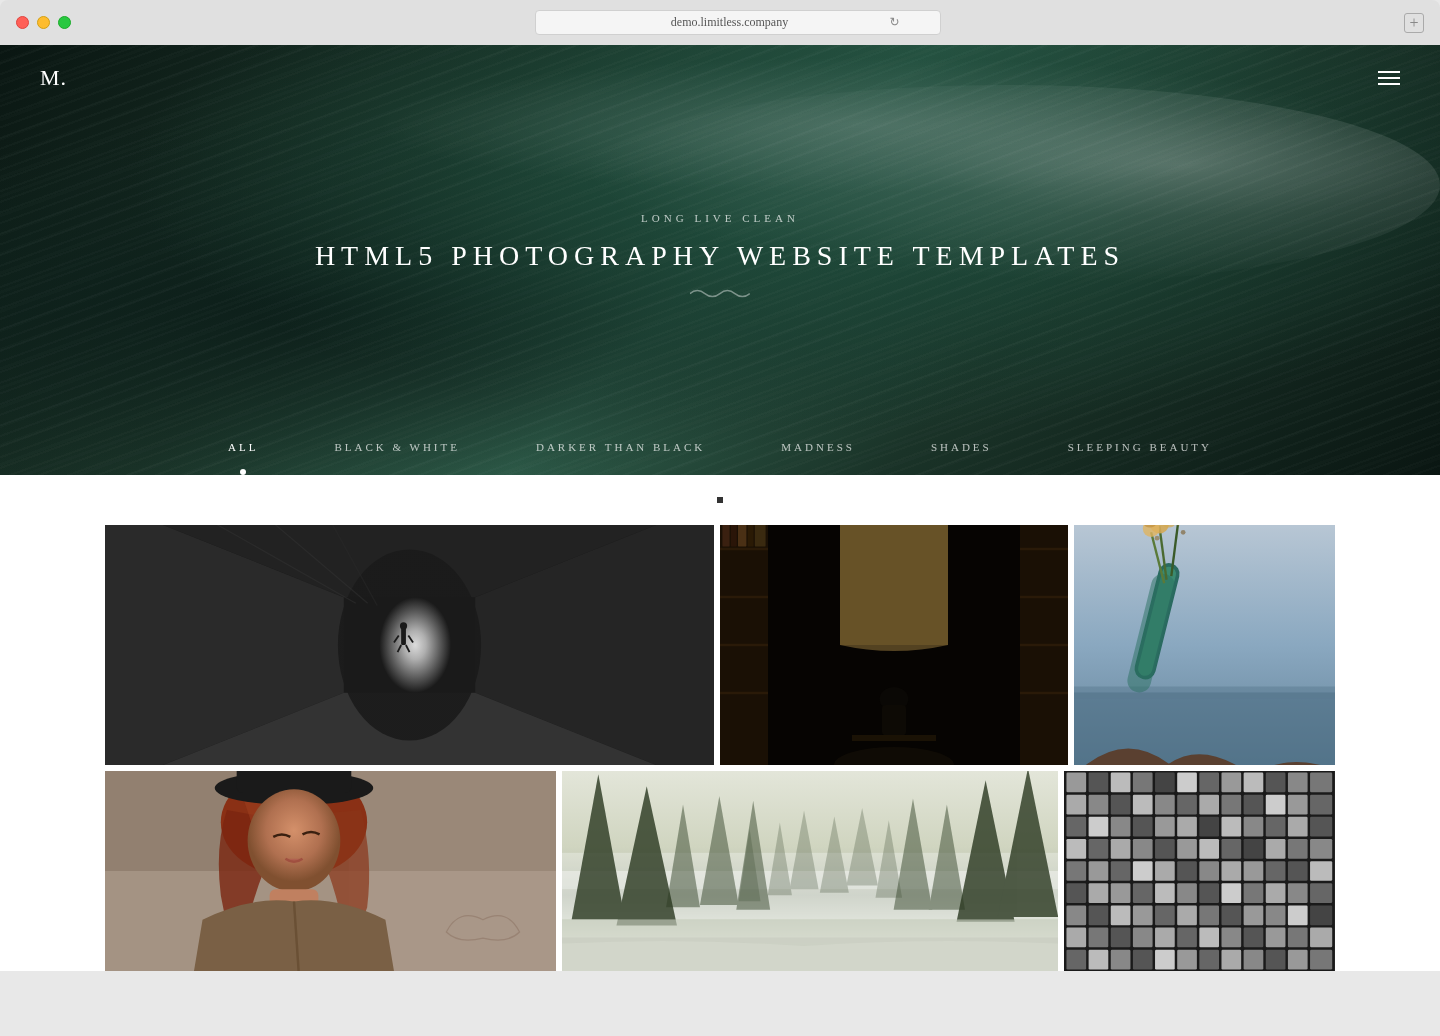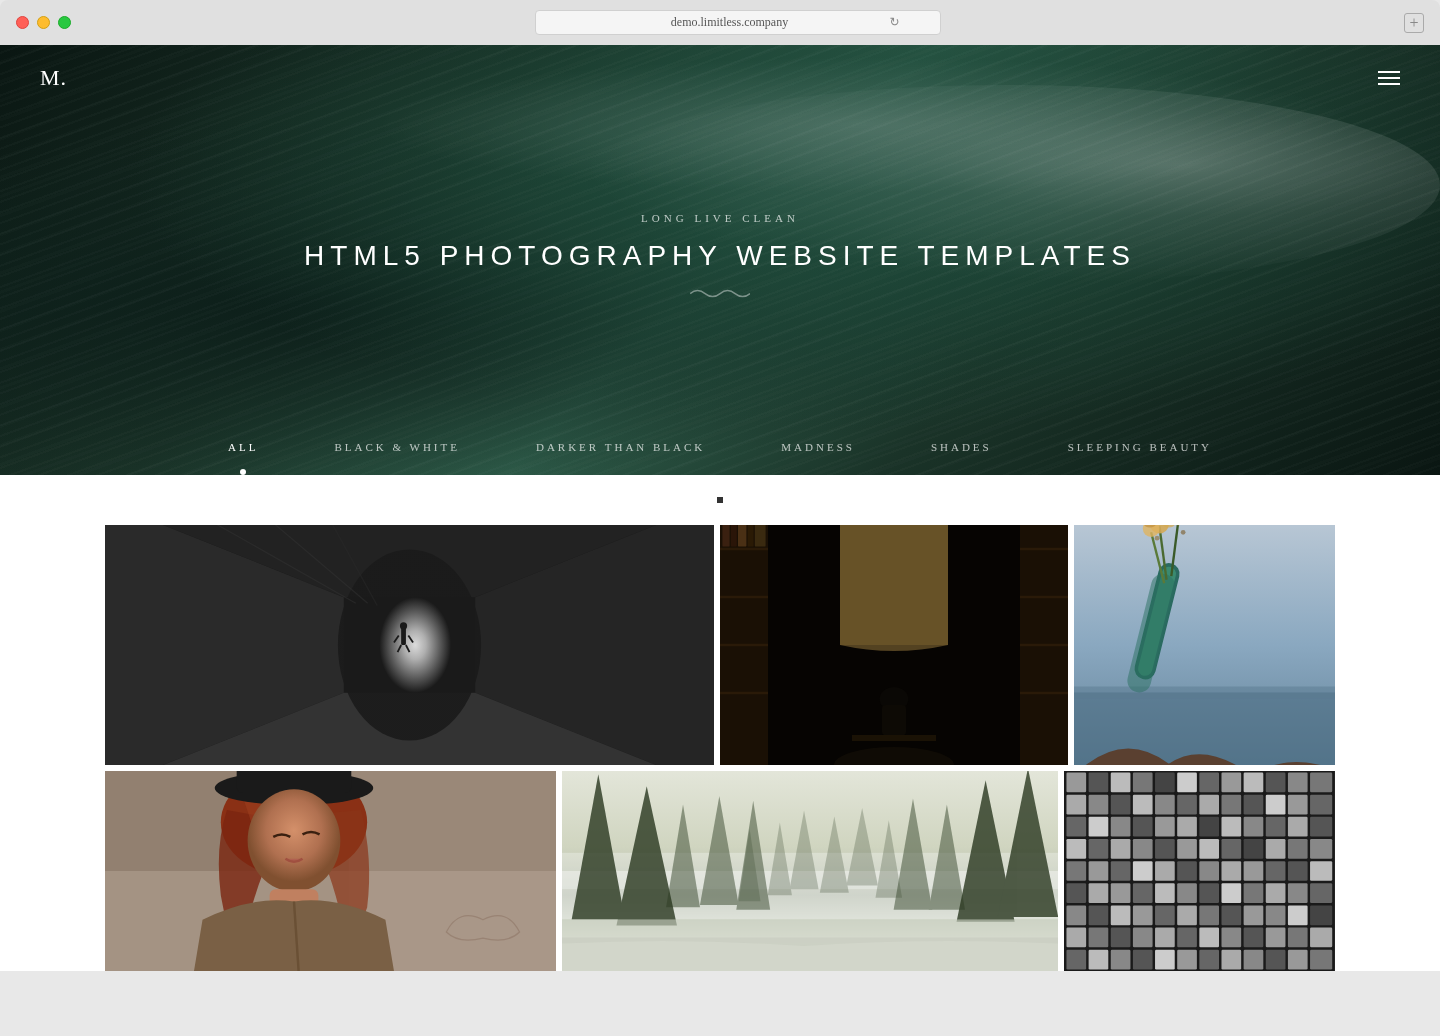--- a/index.html
+++ b/index.html
@@ -167,21 +167,21 @@
       color: rgba(255,255,255,0.7);
       font-family: 'Georgia', serif;
       font-size: 11px;
       letter-spacing: 4px;
       text-transform: uppercase;
       margin-bottom: 16px;
     }
 
     .hero-title {
       color: white;
-      font-family: Liberation Sans, sans-serif;
+      font-family: Liberation Serif, serif;
       font-size: 28px;
       font-weight: normal;
       letter-spacing: 6px;
       text-transform: uppercase;
       white-space: nowrap;
     }
 
     .hero-divider {
       margin-top: 20px;
       display: flex;

